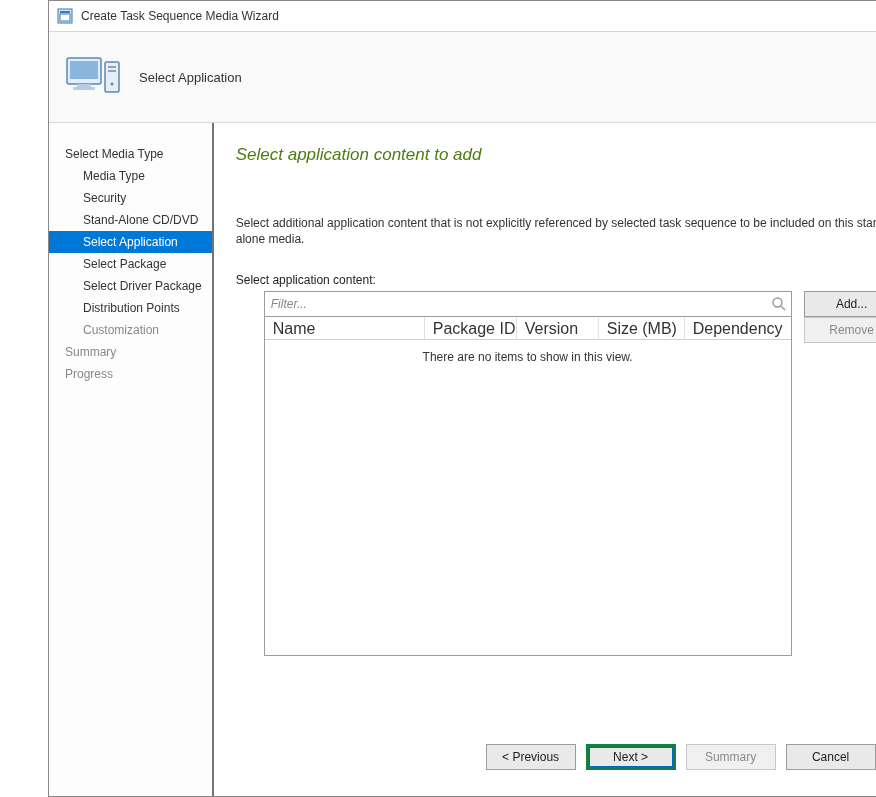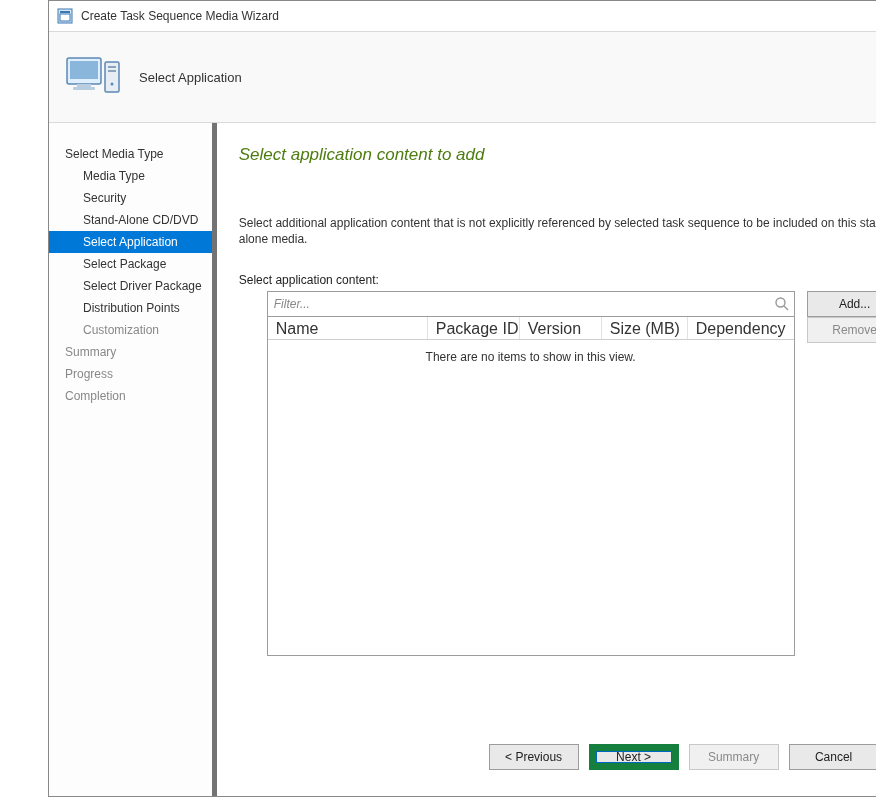--- a/index.html
+++ b/index.html
@@ -69,21 +69,21 @@
   }
 
   
   .main-area {
     flex: 1 1 auto;
     display: flex;
     min-height: 0;
   }
   .sidebar {
     width: 210px;
-    border-right: 5px solid #737373;
+    border-right: 2px solid #737373;
     background: #fdfdfd;
     padding-top: 20px;
     box-sizing: border-box;
   }
   .sidebar .step {
     padding: 4px 10px 4px 16px;
     font-size: 12px;
     color: #333;
     white-space: nowrap;
   }
@@ -219,21 +219,21 @@
     padding: 0 12px;
     font-size: 12px;
     color: #222;
     background: #e9e9e9;
     border: 1px solid #9c9c9c;
     box-sizing: border-box;
     user-select: none;
   }
   .btn.full { width: 100%; min-width: 0; }
   .btn.default {
-    border: 7px solid #15803d;
+    border: 3px solid #15803d;
     box-shadow: inset 0 0 0 1px #0067c0;
   }
   .btn.disabled {
     color: #8a8a8a;
     background: #f0f0f0;
     border-color: #c8c8c8;
   }
 
   
   .button-row {
@@ -290,21 +290,20 @@
       <div class="step sub">Media Type</div>
       <div class="step sub">Security</div>
       <div class="step sub">Stand-Alone CD/DVD</div>
       <div class="step sub selected">Select Application</div>
       <div class="step sub">Select Package</div>
       <div class="step sub">Select Driver Package</div>
       <div class="step sub">Distribution Points</div>
       <div class="step sub disabled">Customization</div>
       <div class="step disabled">Summary</div>
       <div class="step disabled">Progress</div>
-      <div class="step disabled">Completion</div>
     </div>
 
     <div class="content">
       <div class="headline">Select application content to add</div>
       <div class="description">Select additional application content that is not explicitly referenced by selected task sequence to be included on this stand-alone media.</div>
       <div class="section-label">Select application content:</div>
 
       <div class="assoc-row">
         <div class="left-col">
 

